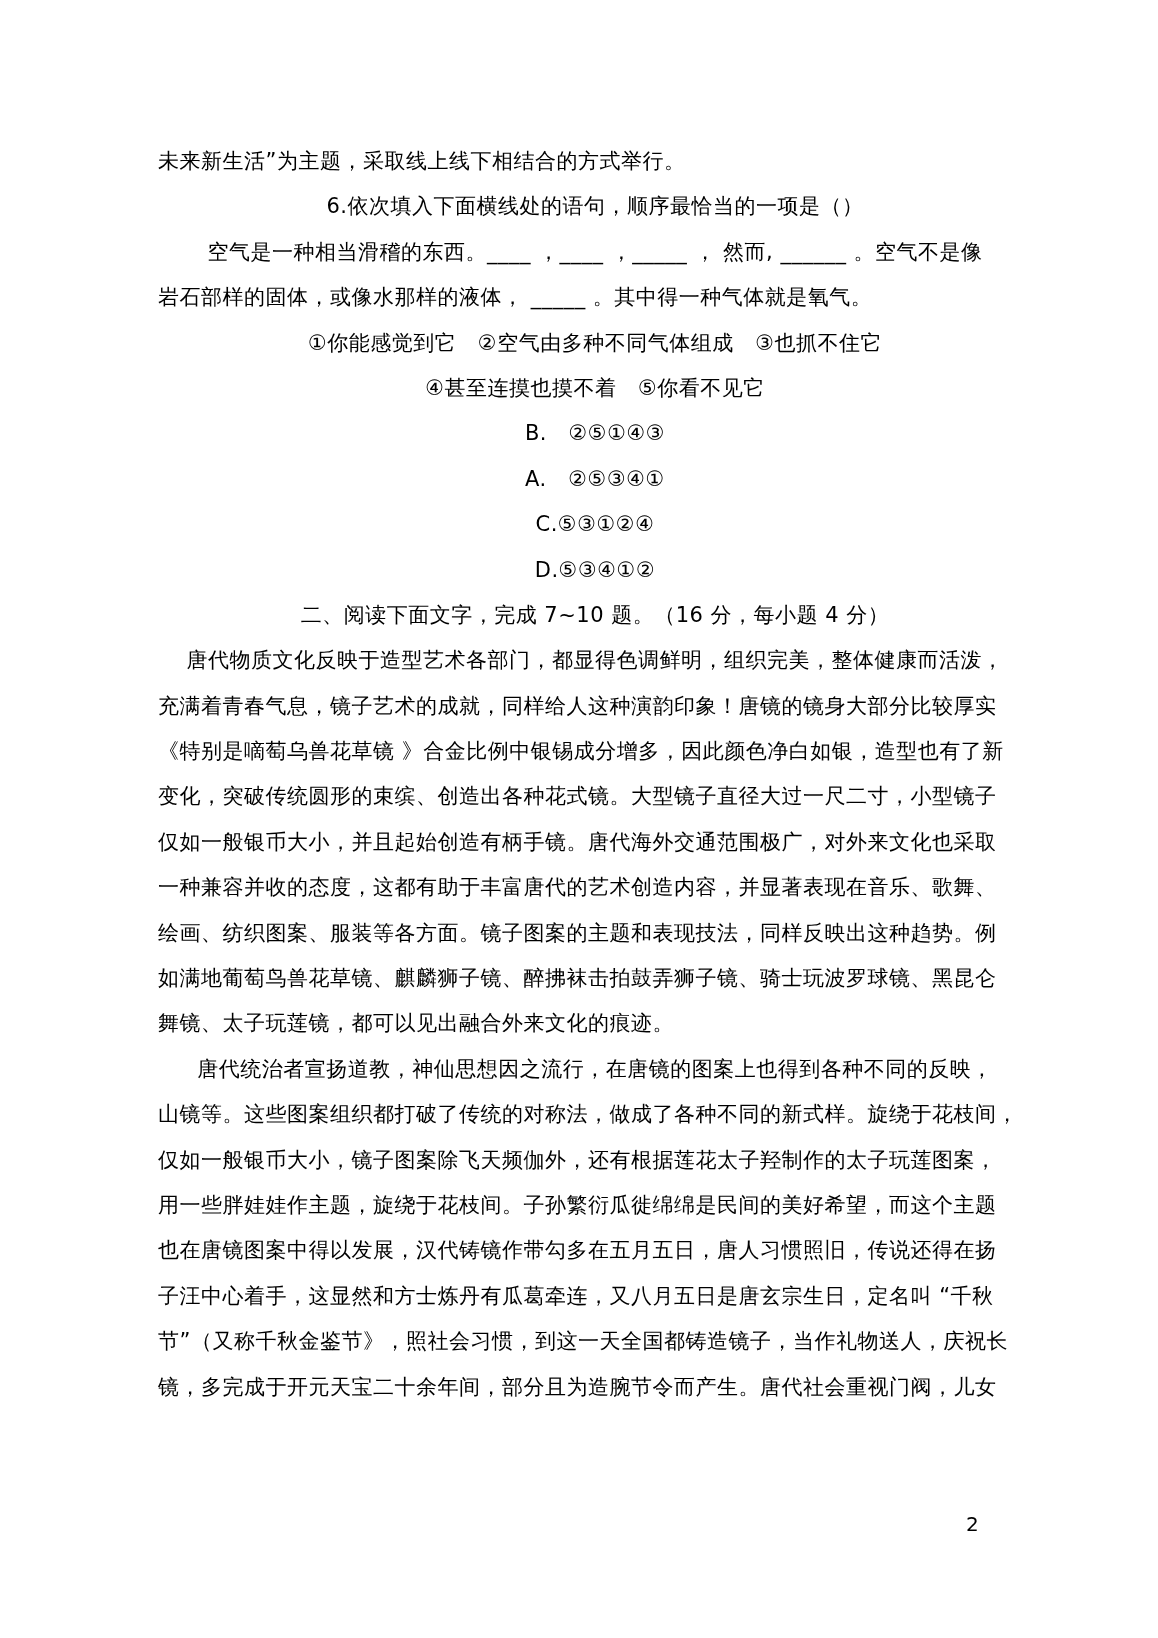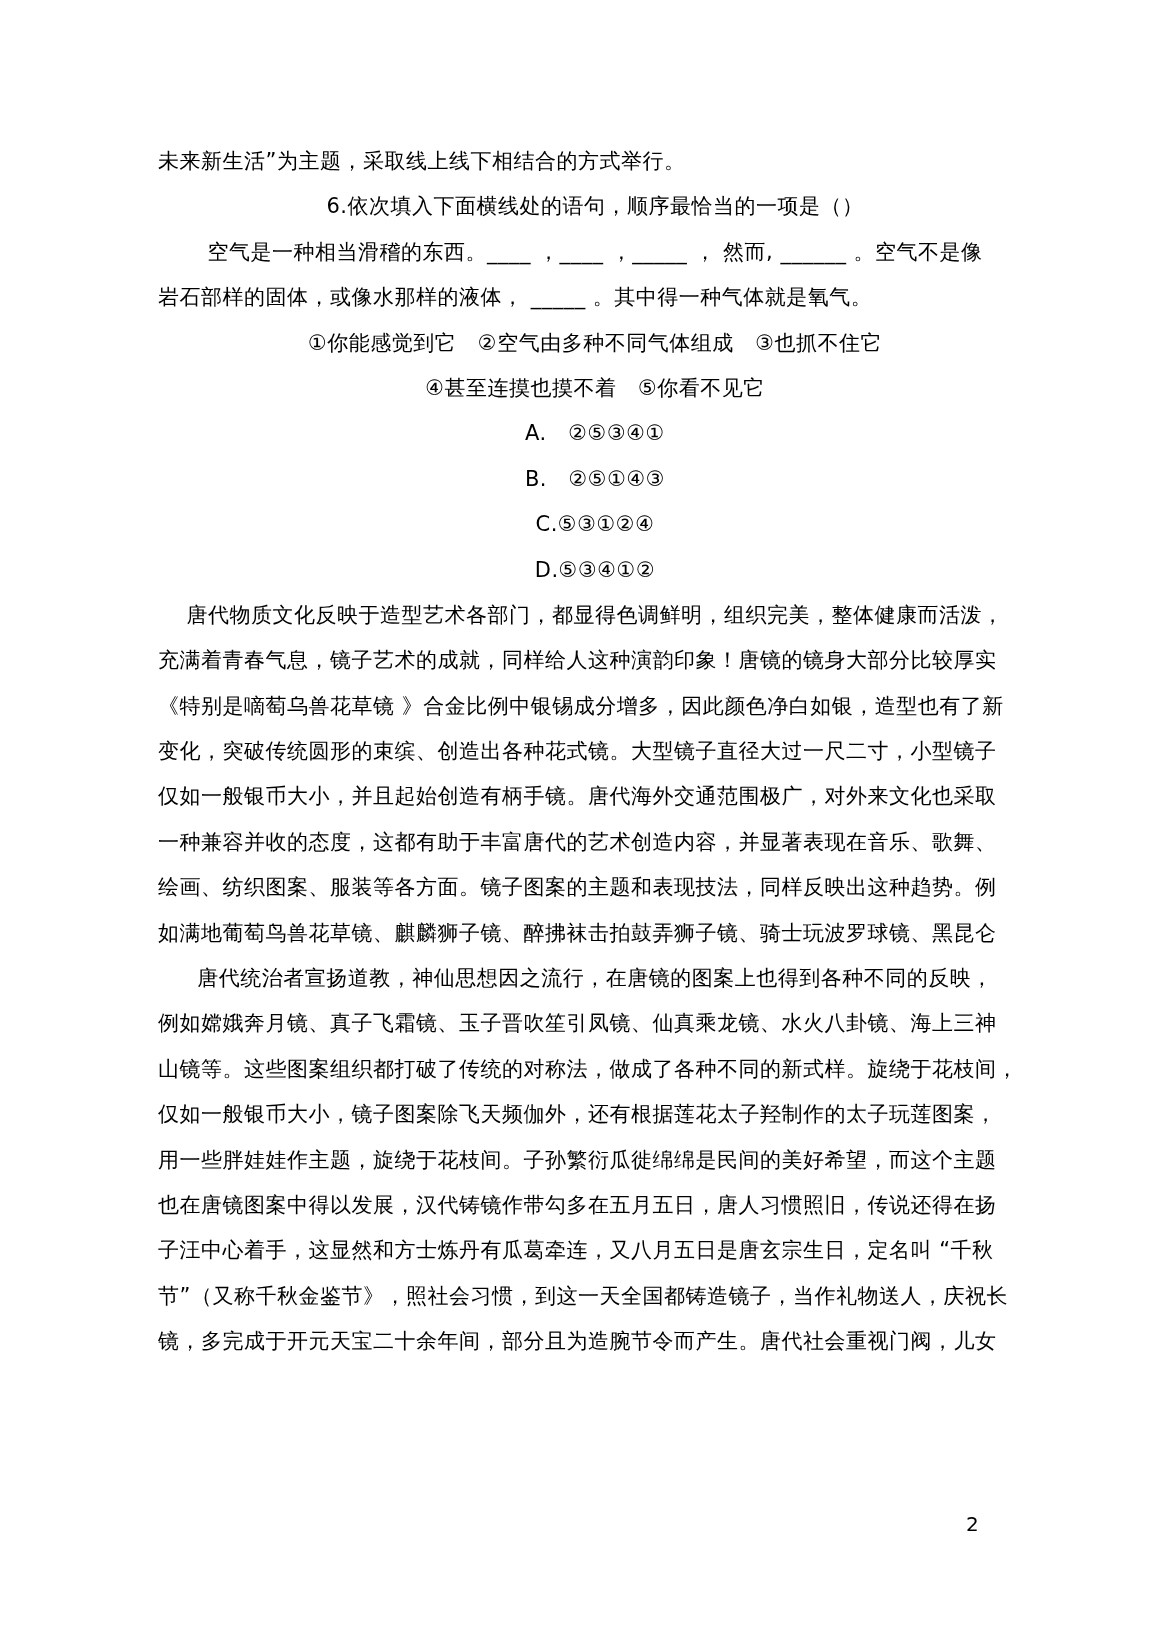--- a/index.html
+++ b/index.html
@@ -38,34 +38,35 @@
 <body>
 
 <div class="page">
   <div class="content">
     <div class="line">未来新生活”为主题，采取线上线下相结合的方式举行。</div>
     <div class="line indent">6.依次填入下面横线处的语句，顺序最恰当的一项是（）</div>
     <div class="line indent">空气是一种相当滑稽的东西。____ ，____ ，_____ ， 然而, ______ 。空气不是像</div>
     <div class="line">岩石部样的固体，或像水那样的液体， _____ 。其中得一种气体就是氧气。</div>
     <div class="line indent">①你能感觉到它　②空气由多种不同气体组成　③也抓不住它</div>
     <div class="line indent">④甚至连摸也摸不着　⑤你看不见它</div>
+    <div class="line indent">B.　②⑤①④③</div>
     <div class="line indent">A.　②⑤③④①</div>
-    <div class="line indent">B.　②⑤①④③</div>
     <div class="line indent">C.⑤③①②④</div>
     <div class="line indent">D.⑤③④①②</div>
+    <div class="line indent">二、阅读下面文字，完成 7~10 题。（16 分，每小题 4 分）</div>
     <div class="line indent">唐代物质文化反映于造型艺术各部门，都显得色调鲜明，组织完美，整体健康而活泼，</div>
     <div class="line">充满着青春气息，镜子艺术的成就，同样给人这种演韵印象！唐镜的镜身大部分比较厚实</div>
     <div class="line">《特别是嘀萄乌兽花草镜 》合金比例中银锡成分增多，因此颜色净白如银，造型也有了新</div>
     <div class="line">变化，突破传统圆形的束缤、创造出各种花式镜。大型镜子直径大过一尺二寸，小型镜子</div>
     <div class="line">仅如一般银币大小，并且起始创造有柄手镜。唐代海外交通范围极广，对外来文化也采取</div>
     <div class="line">一种兼容并收的态度，这都有助于丰富唐代的艺术创造内容，并显著表现在音乐、歌舞、</div>
     <div class="line">绘画、纺织图案、服装等各方面。镜子图案的主题和表现技法，同样反映出这种趋势。例</div>
     <div class="line">如满地葡萄鸟兽花草镜、麒麟狮子镜、醉拂袜击拍鼓弄狮子镜、骑士玩波罗球镜、黑昆仑</div>
+    <div class="line">舞镜、太子玩莲镜，都可以见出融合外来文化的痕迹。</div>
     <div class="line indent">唐代统治者宣扬道教，神仙思想因之流行，在唐镜的图案上也得到各种不同的反映，</div>
-    <div class="line">例如嫦娥奔月镜、真子飞霜镜、玉子晋吹笙引凤镜、仙真乘龙镜、水火八卦镜、海上三神</div>
     <div class="line">山镜等。这些图案组织都打破了传统的对称法，做成了各种不同的新式样。旋绕于花枝间，</div>
     <div class="line">仅如一般银币大小，镜子图案除飞天频伽外，还有根据莲花太子羟制作的太子玩莲图案，</div>
     <div class="line">用一些胖娃娃作主题，旋绕于花枝间。子孙繁衍瓜徙绵绵是民间的美好希望，而这个主题</div>
     <div class="line">也在唐镜图案中得以发展，汉代铸镜作带勾多在五月五日，唐人习惯照旧，传说还得在扬</div>
     <div class="line">子汪中心着手，这显然和方士炼丹有瓜葛牵连，又八月五日是唐玄宗生日，定名叫 “千秋</div>
     <div class="line">节”（又称千秋金鉴节》，照社会习惯，到这一天全国都铸造镜子，当作礼物送人，庆祝长</div>
     <div class="line">镜，多完成于开元天宝二十余年间，部分且为造腕节令而产生。唐代社会重视门阀，儿女</div>
   </div>
   <div class="page-number">2</div>
 </div>

